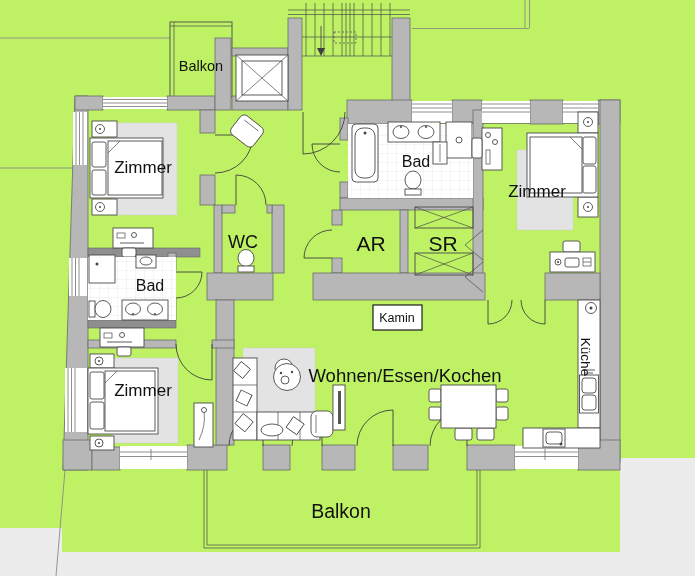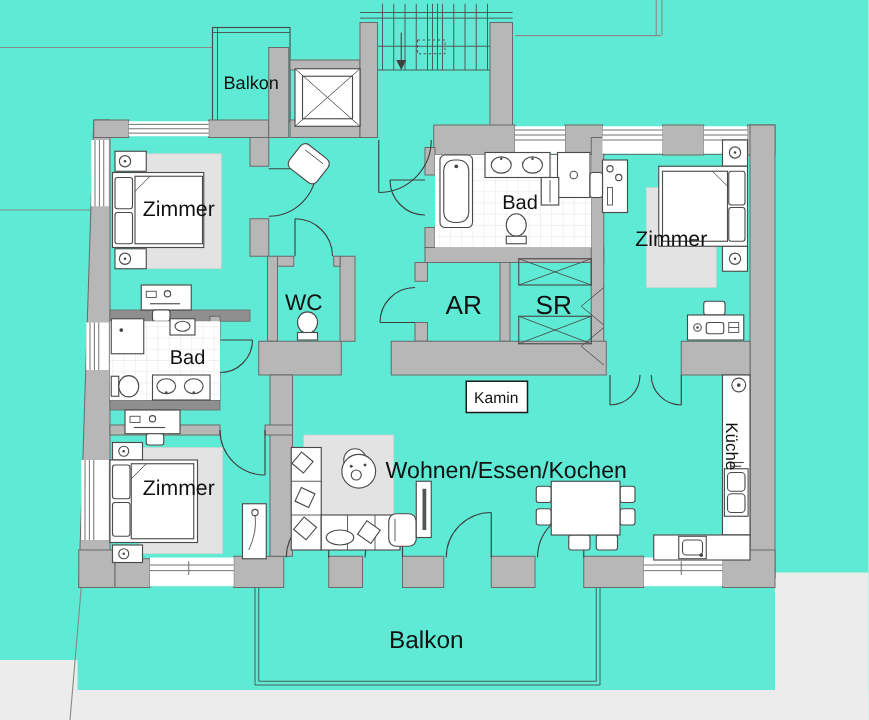--- a/index.html
+++ b/index.html
@@ -1,16 +1,16 @@
 <!DOCTYPE html>
 <html style="--wall: #b7b7b7; --wall_dark: #8f8f8f; --rug: #e3e3e3; --outside: #ececec; --label: #111111;"><head>
 <meta charset="utf-8">
 <style>
   html,body{margin:0;padding:0;background:#fff;}
-  .stage{position:relative;width:695px;height:576px;background:#5eead4;overflow:hidden;
+  .stage{position:relative;width:695px;height:576px;background:#bef264;overflow:hidden;
          font-family:"Liberation Sans",sans-serif;}
   svg{display:block;}
   .w   {fill:var(--wall,#b7b7b7);stroke:#6a6a6a;stroke-width:0.8;}
   .wd  {fill:var(--wall_dark,#8f8f8f);stroke:#666;stroke-width:0.6;}
   .out {fill:var(--outside,#ececec);stroke:none;}
   .f   {fill:#ffffff;stroke:#4a4a4a;stroke-width:0.9;}
   .fn  {fill:none;stroke:#4a4a4a;stroke-width:0.9;}
   .fl  {fill:none;stroke:#4a4a4a;stroke-width:0.7;}
   .door{fill:none;stroke:#3f3f3f;stroke-width:0.9;}
   .thin{fill:none;stroke:#8a8a8a;stroke-width:0.9;}

